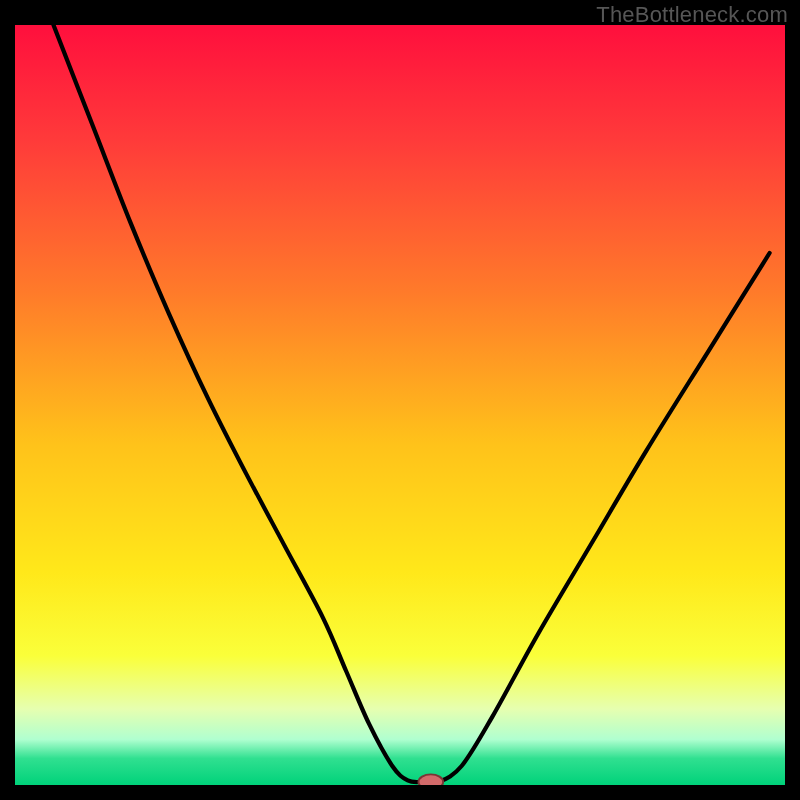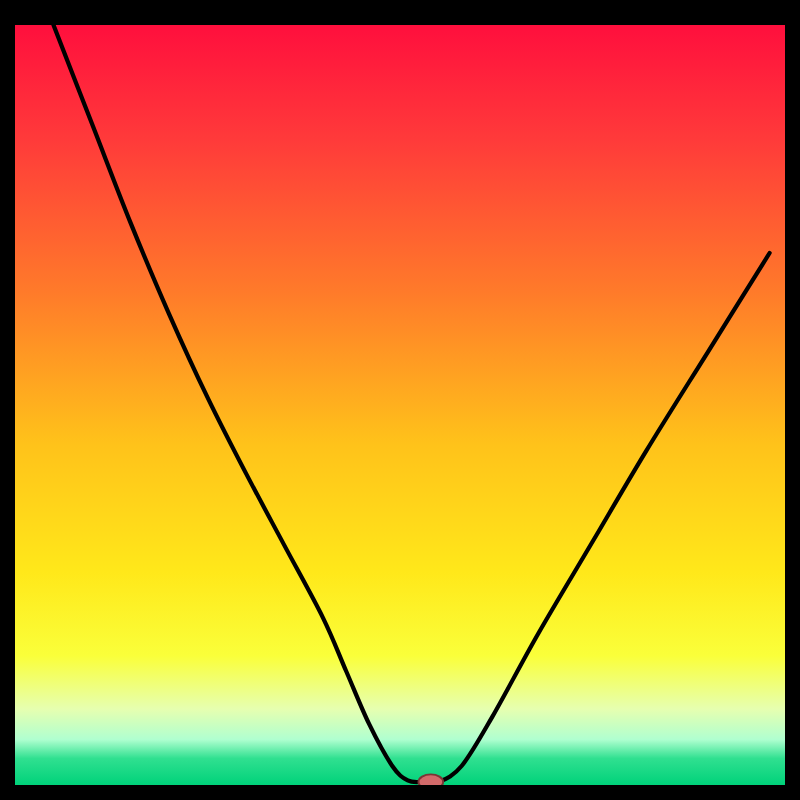--- a/index.html
+++ b/index.html
@@ -33,20 +33,21 @@
     top: 25px;
     width: 770px;
     height: 760px;
     display: block;
   }
 </style>
 </head>
 <body>
 
 <div class="frame">
+  <div class="watermark">TheBottleneck.com</div>
   <svg class="plot" viewBox="0 0 100 100" preserveAspectRatio="none">
     <defs>
       <linearGradient id="bg-grad" x1="0" y1="0" x2="0" y2="1">
           <stop offset="0%" stop-color="#ff0f3d"></stop>
           <stop offset="15%" stop-color="#ff3a3a"></stop>
           <stop offset="35%" stop-color="#ff7a2a"></stop>
           <stop offset="55.00000000000001%" stop-color="#ffc21a"></stop>
           <stop offset="72%" stop-color="#ffe81a"></stop>
           <stop offset="83%" stop-color="#faff3a"></stop>
           <stop offset="90%" stop-color="#e6ffb0"></stop>

